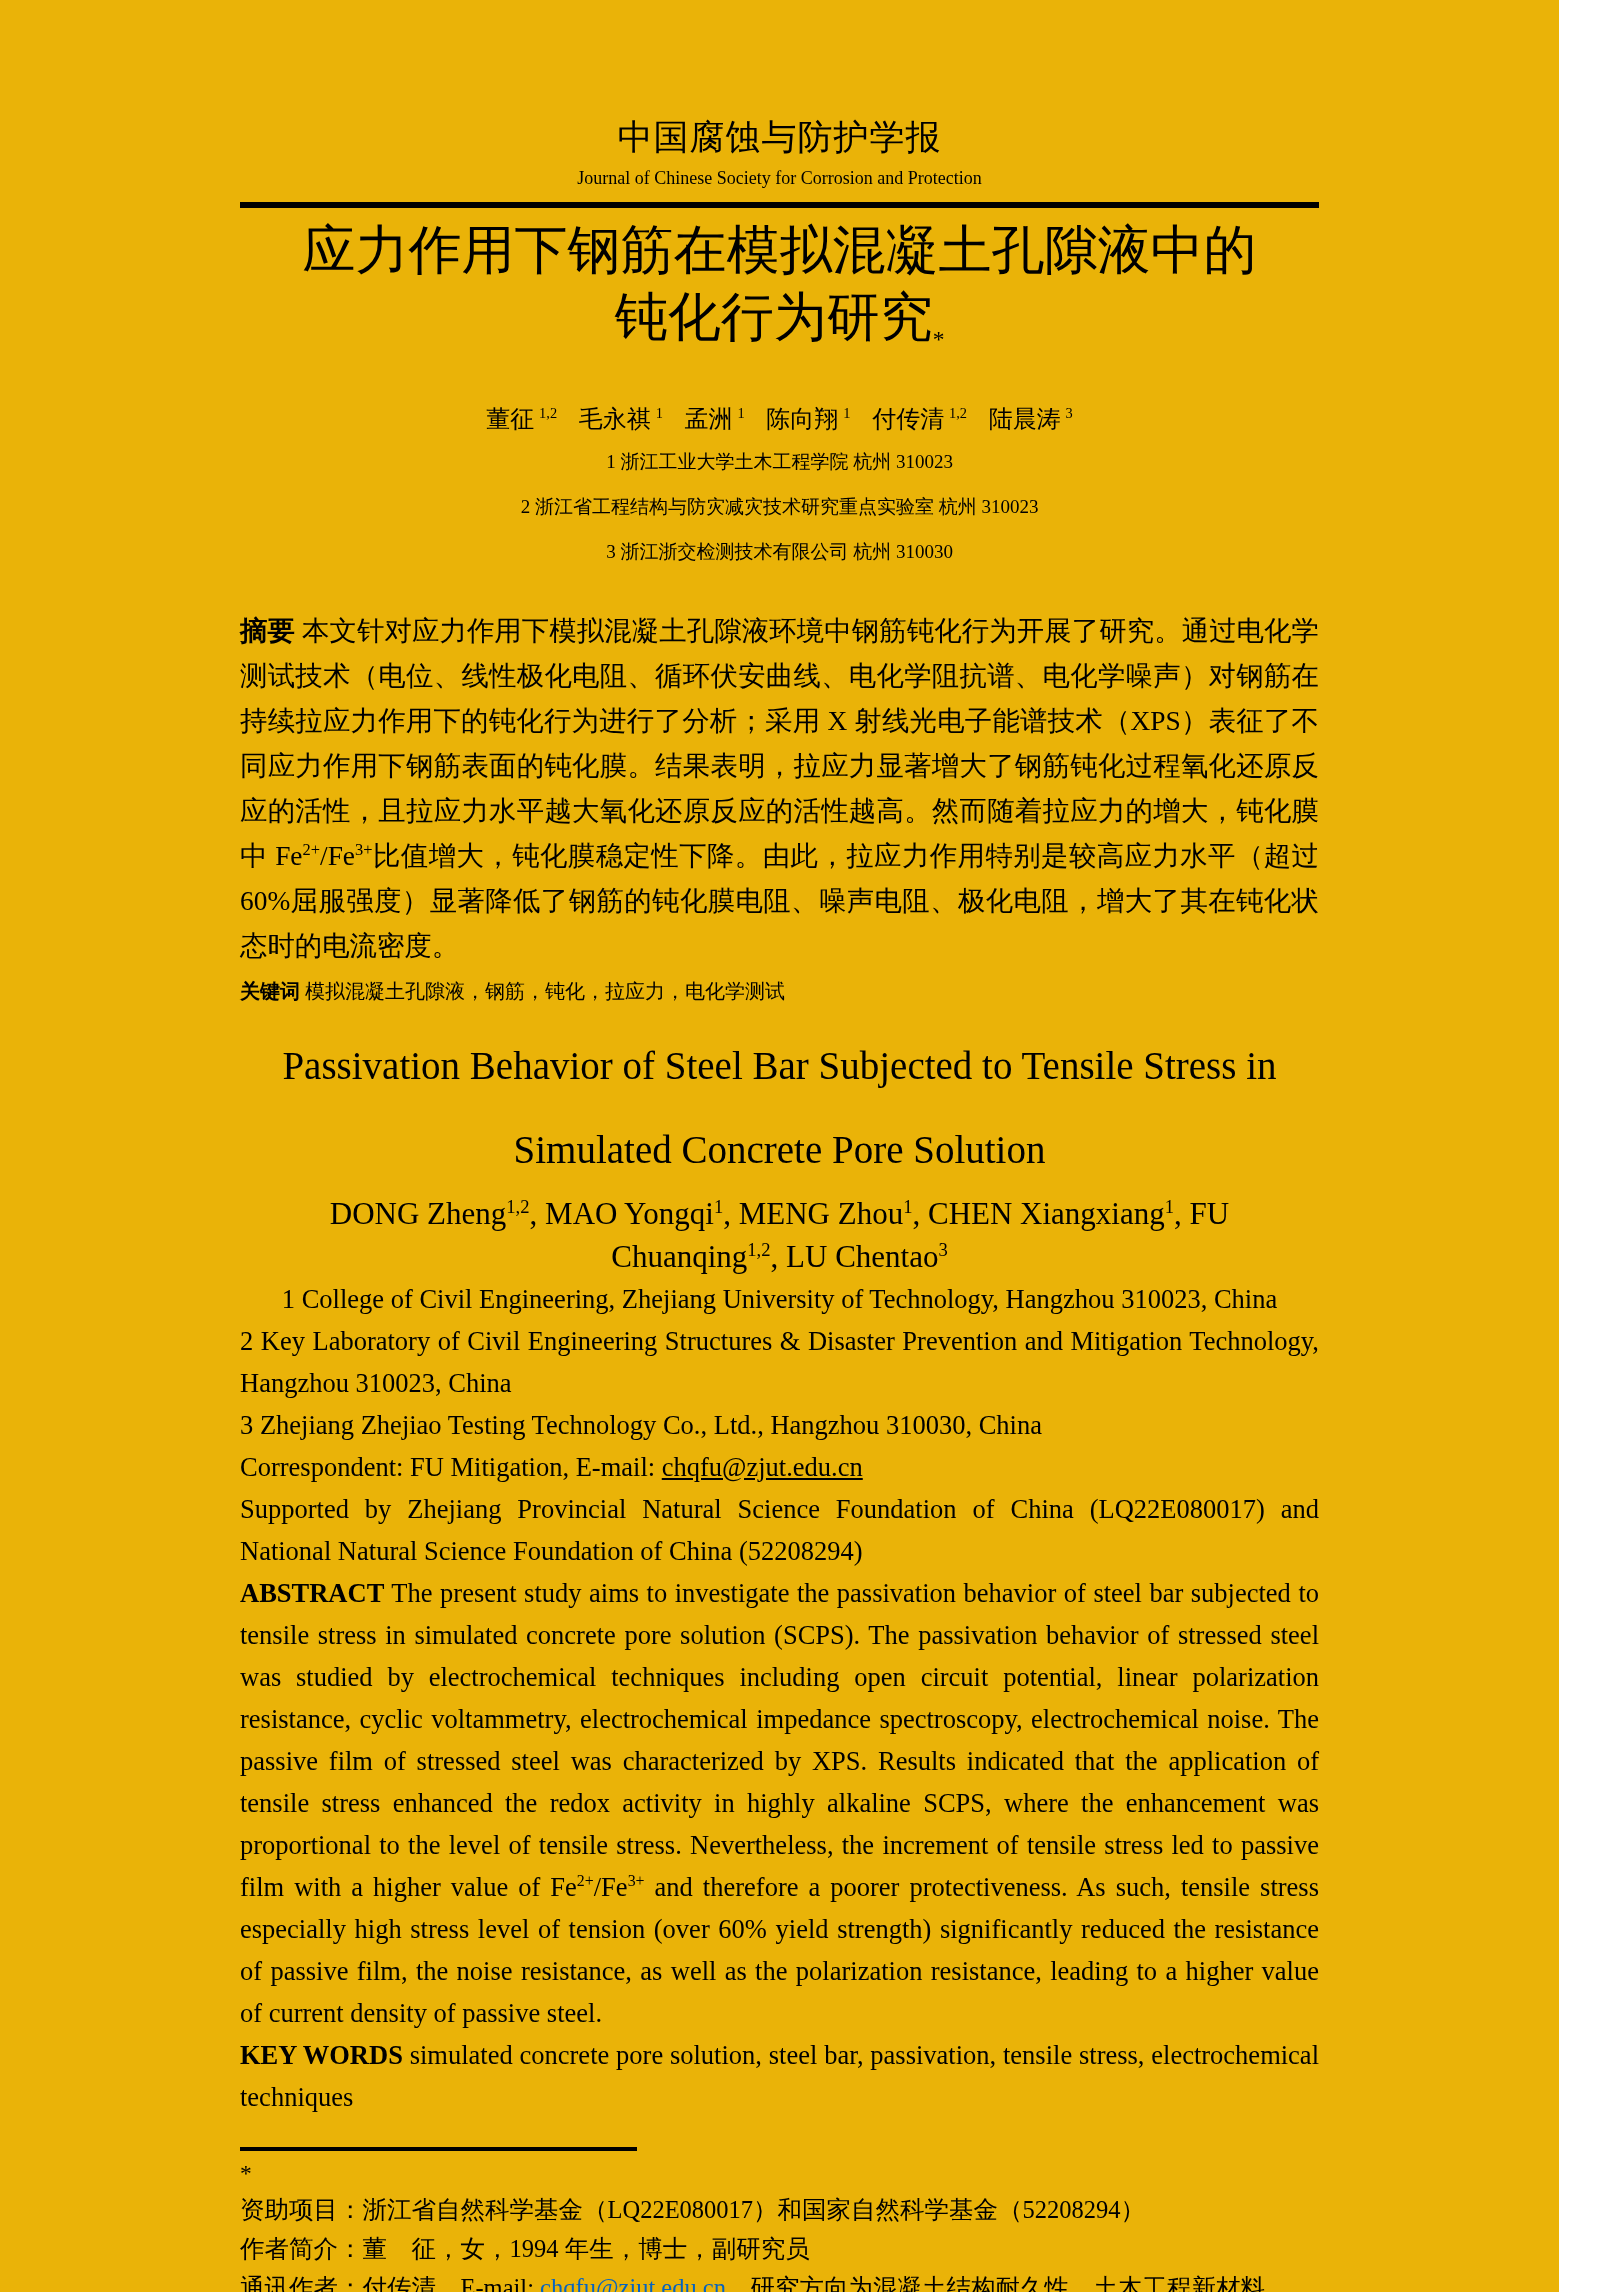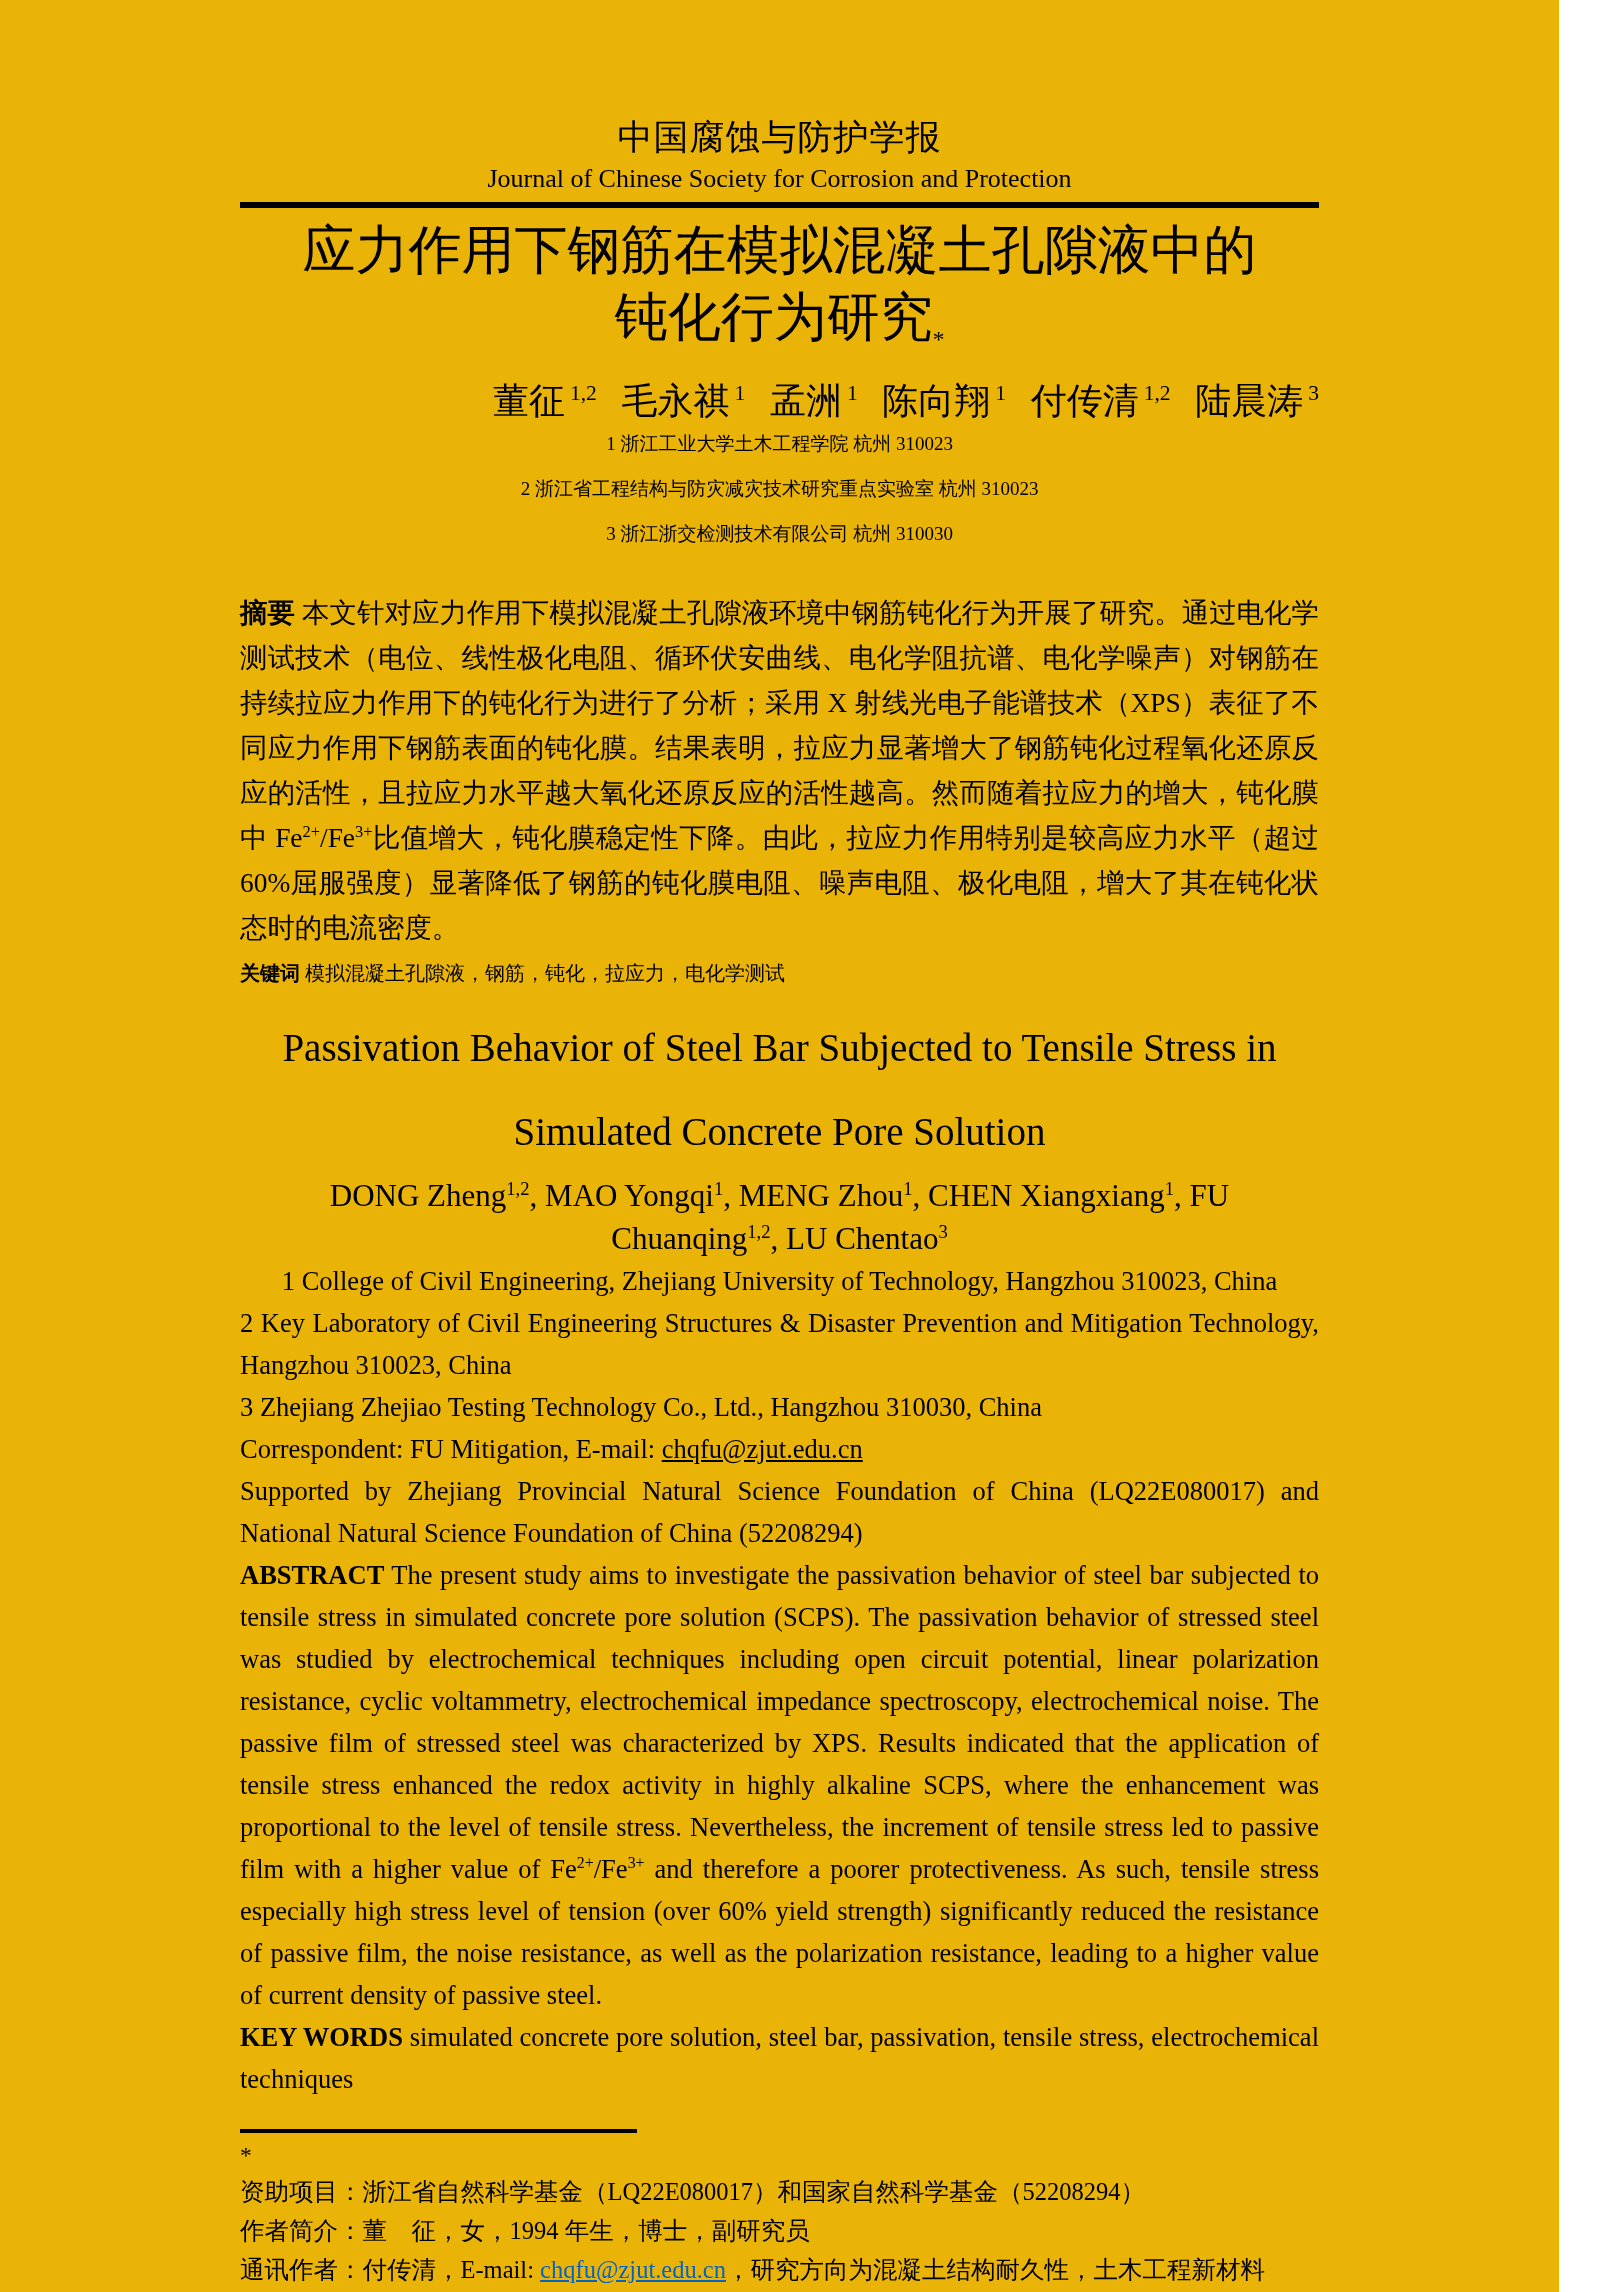--- a/index.html
+++ b/index.html
@@ -2,27 +2,27 @@
 <html><head>
 <meta charset="utf-8">
 <style>
   html,body{margin:0;padding:0;background:#ffffff;}
   .page{
     width:1559px;height:2293px;box-sizing:border-box;background:#eab308;
     padding:116px 240px 0 240px;overflow:hidden;color:#000;
     font-family:"Liberation Serif","DejaVu Serif",serif;
   }
   .jcn{font-size:35px;line-height:43px;text-align:center;letter-spacing:1px;}
-  .jen{font-size:26px;line-height:31px;text-align:center;margin-top:3.9px;}
+  .jen{font-size:18px;line-height:31px;text-align:center;margin-top:3.9px;}
   .rule{height:5.9px;background:#000;margin-top:7.8px;}
   .title-cn{font-size:53px;line-height:67px;text-align:center;margin-top:9.8px;}
   .title-cn .tline{display:block;}
   .title-mark{font-size:23.5px;vertical-align:sub;}
   sup{font-size:0.6em;line-height:0;}
-  .authors-cn{font-size:36px;line-height:39px;text-align:right;margin-top:9px;}
+  .authors-cn{font-size:24px;line-height:39px;text-align:center;margin-top:27px;}
   .authors-cn .au{margin-right:15.7px;}
   .authors-cn .au:last-child{margin-right:0;}
   .authors-cn sup{margin-left:4.9px;}
   .affil-cn{font-size:19px;line-height:45px;text-align:center;}
   .abstract-cn{font-size:27.4px;line-height:45px;text-align:justify;margin-top:35px;}
   .b{font-weight:bold;}
   .keywords-cn{font-size:20px;line-height:45px;text-align:left;}
   .title-en{font-size:39px;line-height:84px;text-align:center;margin-top:9.8px;}
   .title-en .tline{display:block;}
   .authors-en{font-size:31px;line-height:43px;text-align:center;max-width:1010px;margin:0 auto;}

